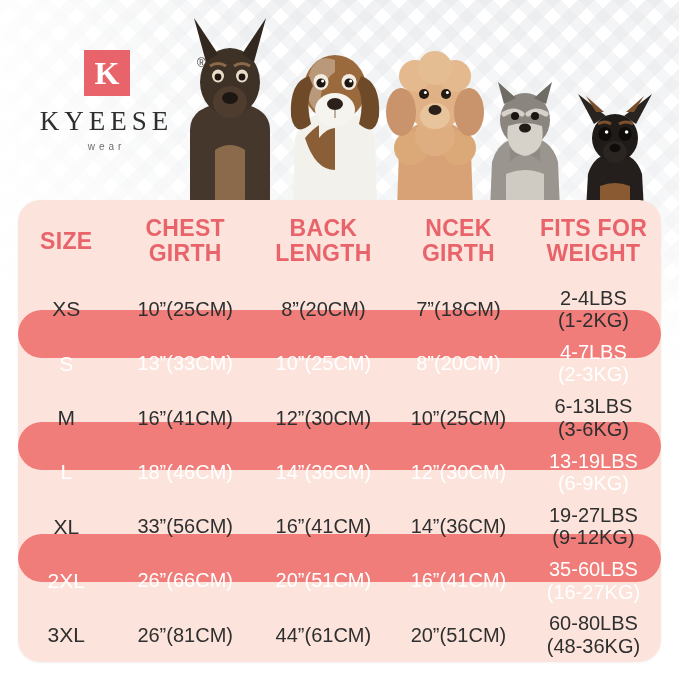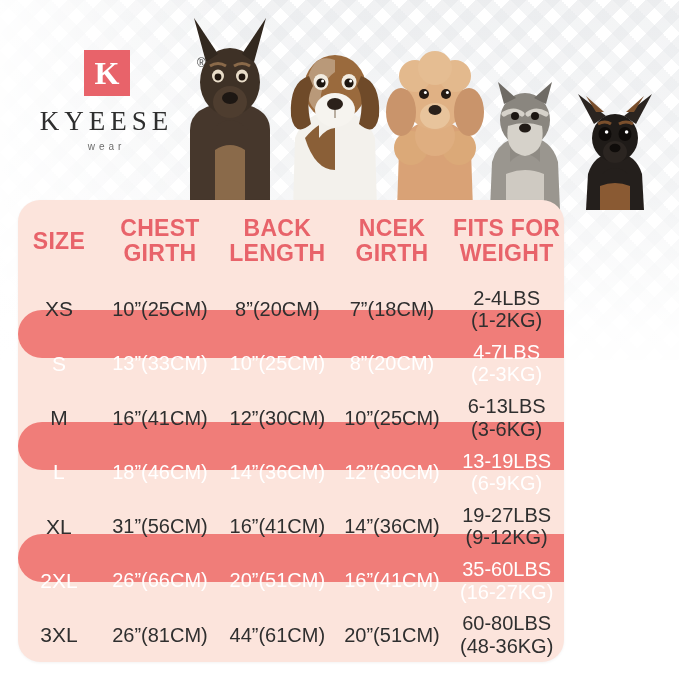--- a/index.html
+++ b/index.html
@@ -106,21 +106,21 @@
     position: absolute;
     bottom: 0;
   }
   .dog svg { display: block; }
 
   
   .chart-card {
     position: absolute;
     left: 18px;
     top: 200px;
-    width: 546px;
+    width: 643px;
     height: 462px;
     background: #fce4dc;
     border-radius: 22px;
     box-shadow: 0 1px 3px rgba(0,0,0,0.05);
     overflow: hidden;
   }
 
   table.size-table {
     width: 100%;
     height: 100%;
@@ -384,21 +384,21 @@
           <td>14”(36CM)</td>
           <td>12”(30CM)</td>
           <td>
             <span>13-19LBS</span>
             <span class="l2">(6-9KG)</span>
           </td>
         </tr>
 
         <tr>
           <td class="size-col">XL</td>
-          <td>31”(56CM)</td>
+          <td>33”(56CM)</td>
           <td>16”(41CM)</td>
           <td>14”(36CM)</td>
           <td>
             <span>19-27LBS</span>
             <span class="l2">(9-12KG)</span>
           </td>
         </tr>
 
         <tr class="alt">
           <td class="size-col">2XL</td>

